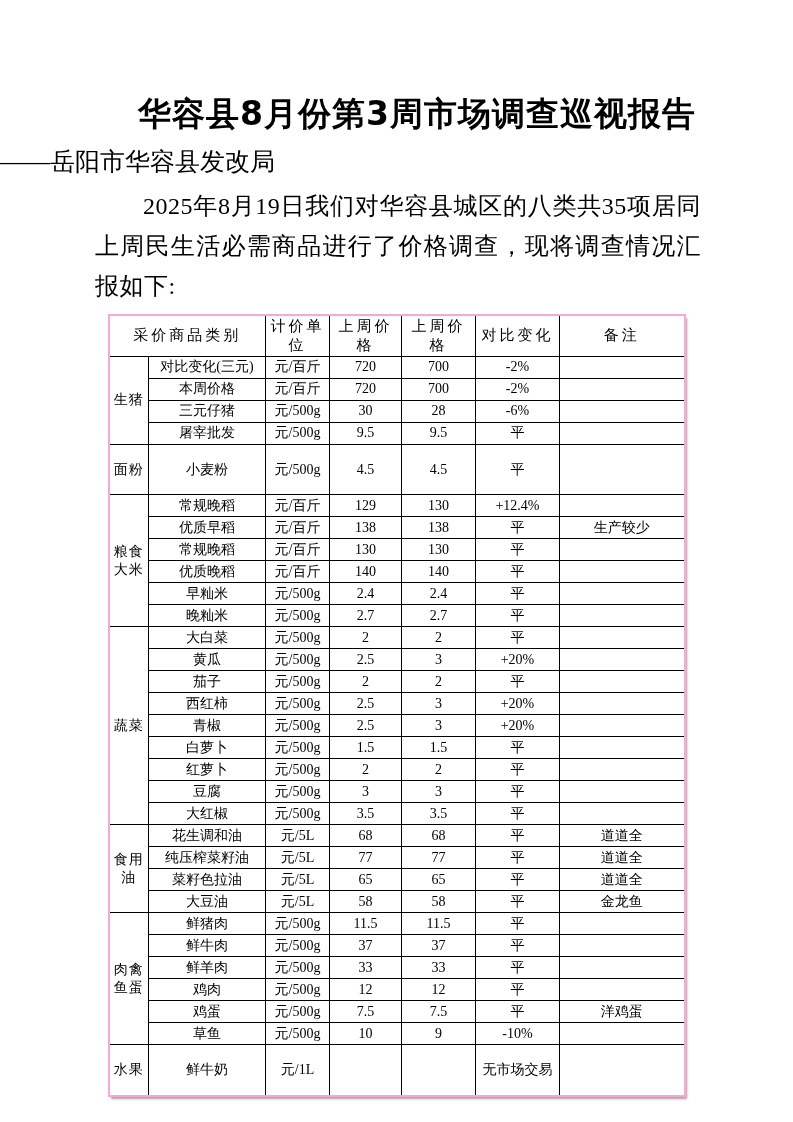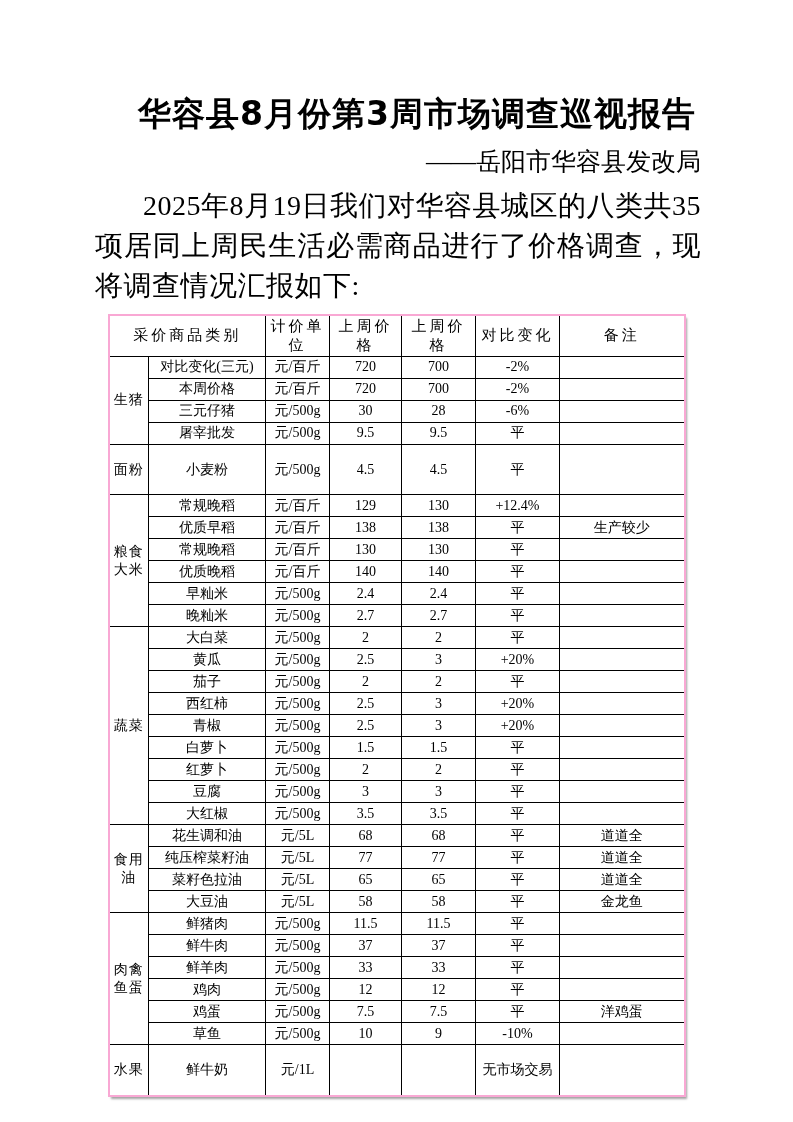--- a/index.html
+++ b/index.html
@@ -19,27 +19,26 @@
     font-family:"DejaVu Sans","Liberation Sans",sans-serif;
     font-weight:bold;
     font-size:33px;
     line-height:44px;
     letter-spacing:1px;
     padding-left:41px;
   }
   .doc-byline {
     margin-top:8px;
     padding-right:92px;
-    text-align:right;
     font-size:25px;
     line-height:36px;
   }
   .doc-paragraph {
     margin:6px 92px 0 95px;
-    font-size:28px;
+    font-size:24px;
     line-height:40px;
     text-align:justify;
     text-indent:48px;
     letter-spacing:0.5px;
   }
   table.report-table {
     width:576px;
     margin:8px auto 0;
     border-collapse:collapse;
     table-layout:fixed;

